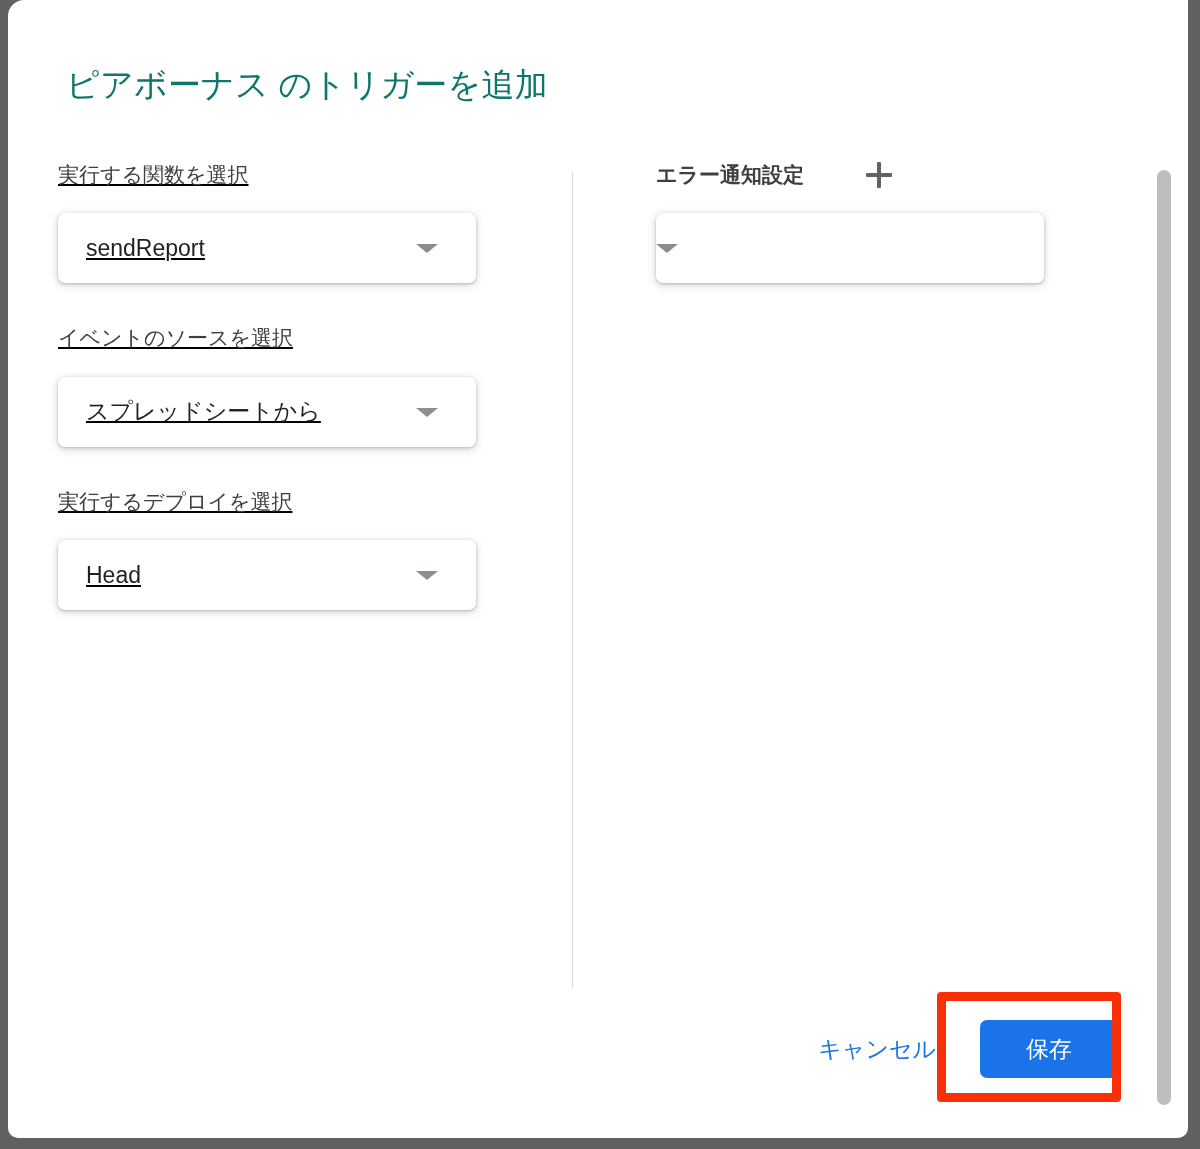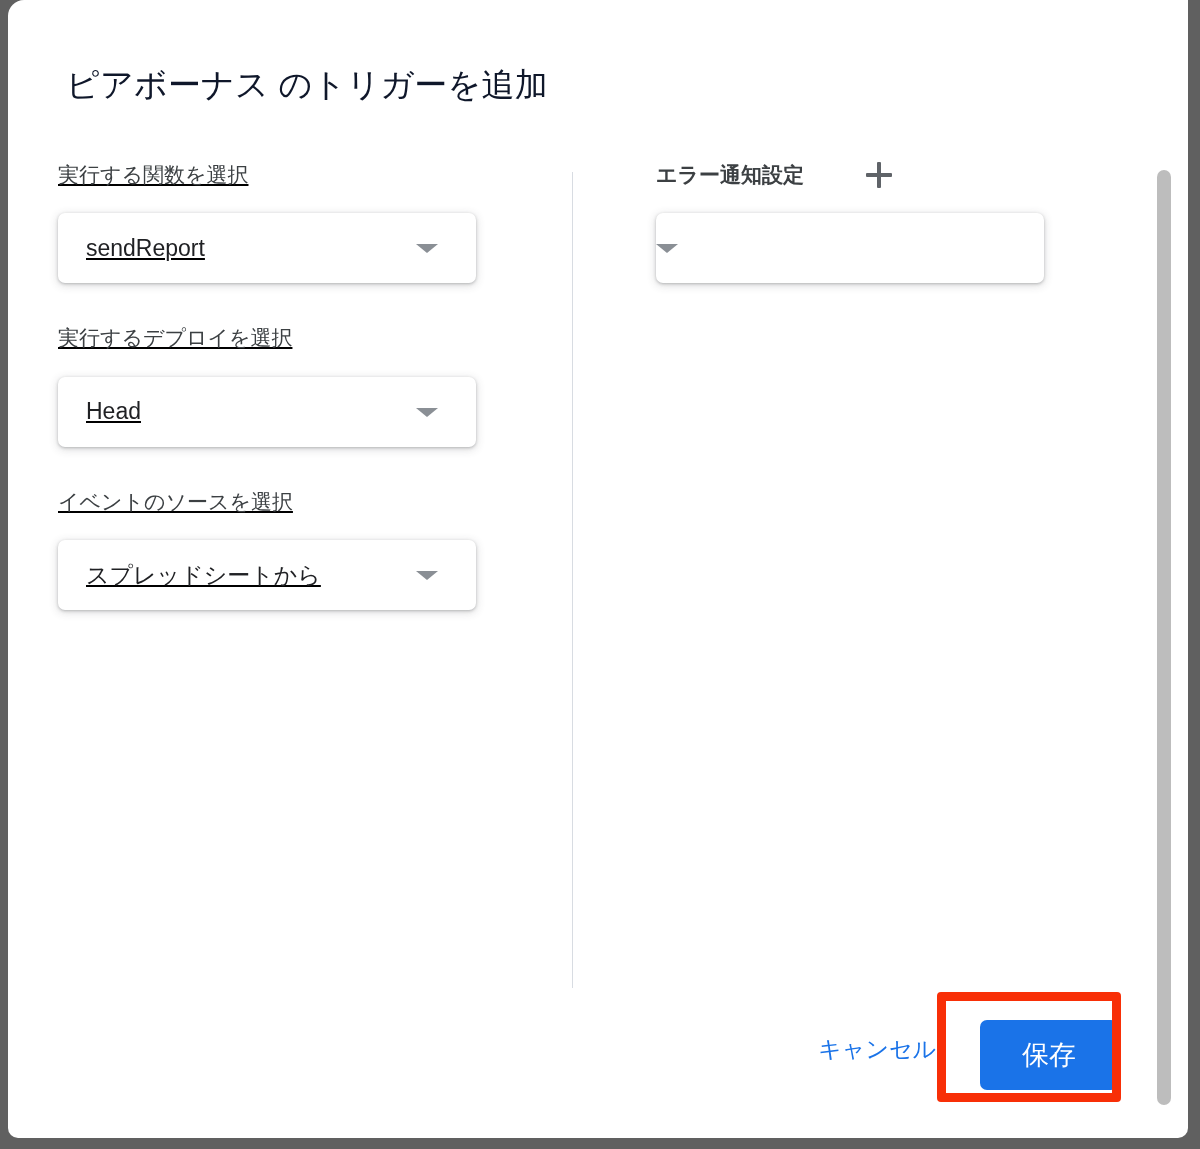--- a/index.html
+++ b/index.html
@@ -34,21 +34,21 @@
     overflow: hidden;
   }
 
   
   .dialog-title {
     position: absolute;
     left: 58px;
     top: 64px;
     font-size: 33px;
     line-height: 1.3;
-    color: #0f172a;
+    color: #0f766e;
     font-weight: 400;
     letter-spacing: 0.2px;
     white-space: nowrap;
   }
 
   
   .body-area {
     position: absolute;
     left: 0;
     top: 160px;
@@ -180,26 +180,26 @@
     font-size: 23px;
     color: #1a73e8;
     cursor: pointer;
     white-space: nowrap;
   }
   .save-button {
     position: absolute;
     left: 972px;
     top: 20px;
     width: 138px;
-    height: 70px;
+    height: 58px;
     background: #1a73e8;
     color: #ffffff;
     border: none;
     border-radius: 7px;
-    font-size: 27px;
+    font-size: 23px;
     font-family: "Liberation Sans", "DejaVu Sans", sans-serif;
     cursor: pointer;
     display: flex;
     align-items: center;
     justify-content: center;
     padding: 16px;
   }
 
   
   .highlight-box {
@@ -249,35 +249,35 @@
 
         <div class="field">
           <div class="field-label">実行する関数を選択</div>
           <div class="select">
             <span class="select-value">sendReport</span>
             <span class="select-arrow"></span>
           </div>
         </div>
 
         <div class="field">
+          <div class="field-label">イベントのソースを選択</div>
+          <div class="select">
+            <span class="select-value">スプレッドシートから</span>
+            <span class="select-arrow"></span>
+          </div>
+        </div>
+
+        <div class="field">
           <div class="field-label">実行するデプロイを選択</div>
           <div class="select">
             <span class="select-value">Head</span>
             <span class="select-arrow"></span>
           </div>
         </div>
 
-        <div class="field">
-          <div class="field-label">イベントのソースを選択</div>
-          <div class="select">
-            <span class="select-value">スプレッドシートから</span>
-            <span class="select-arrow"></span>
-          </div>
-        </div>
-
 
       </div>
 
       <div class="col-right">
 
         <div class="field">
           <div class="field-label-row">
             <div class="field-label">エラー通知設定</div>
             <div class="plus-icon"></div>
           </div>

